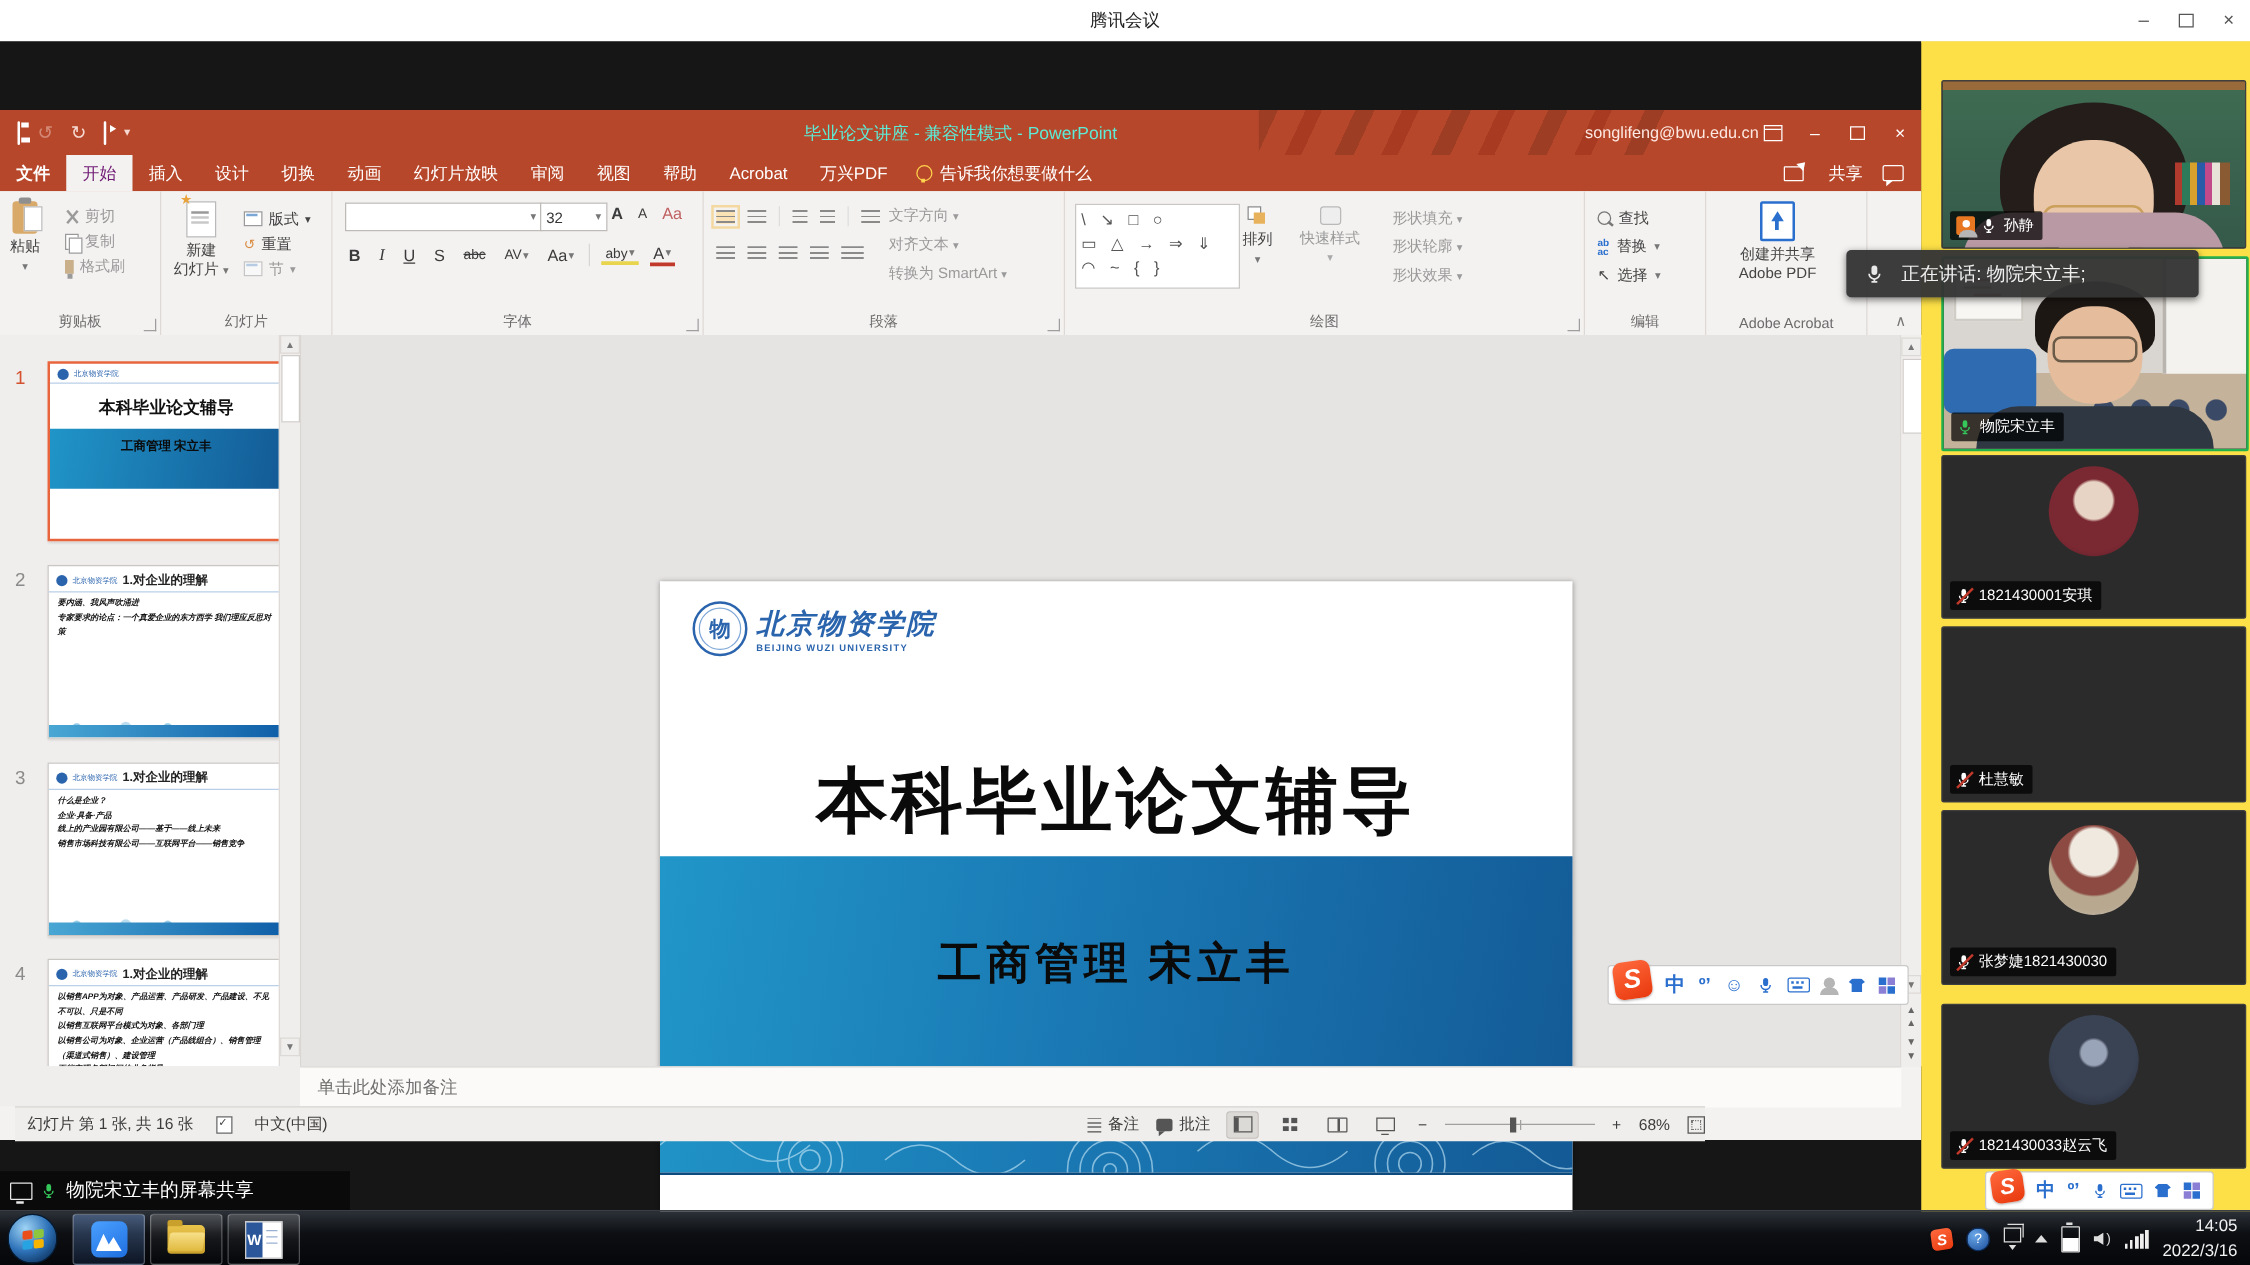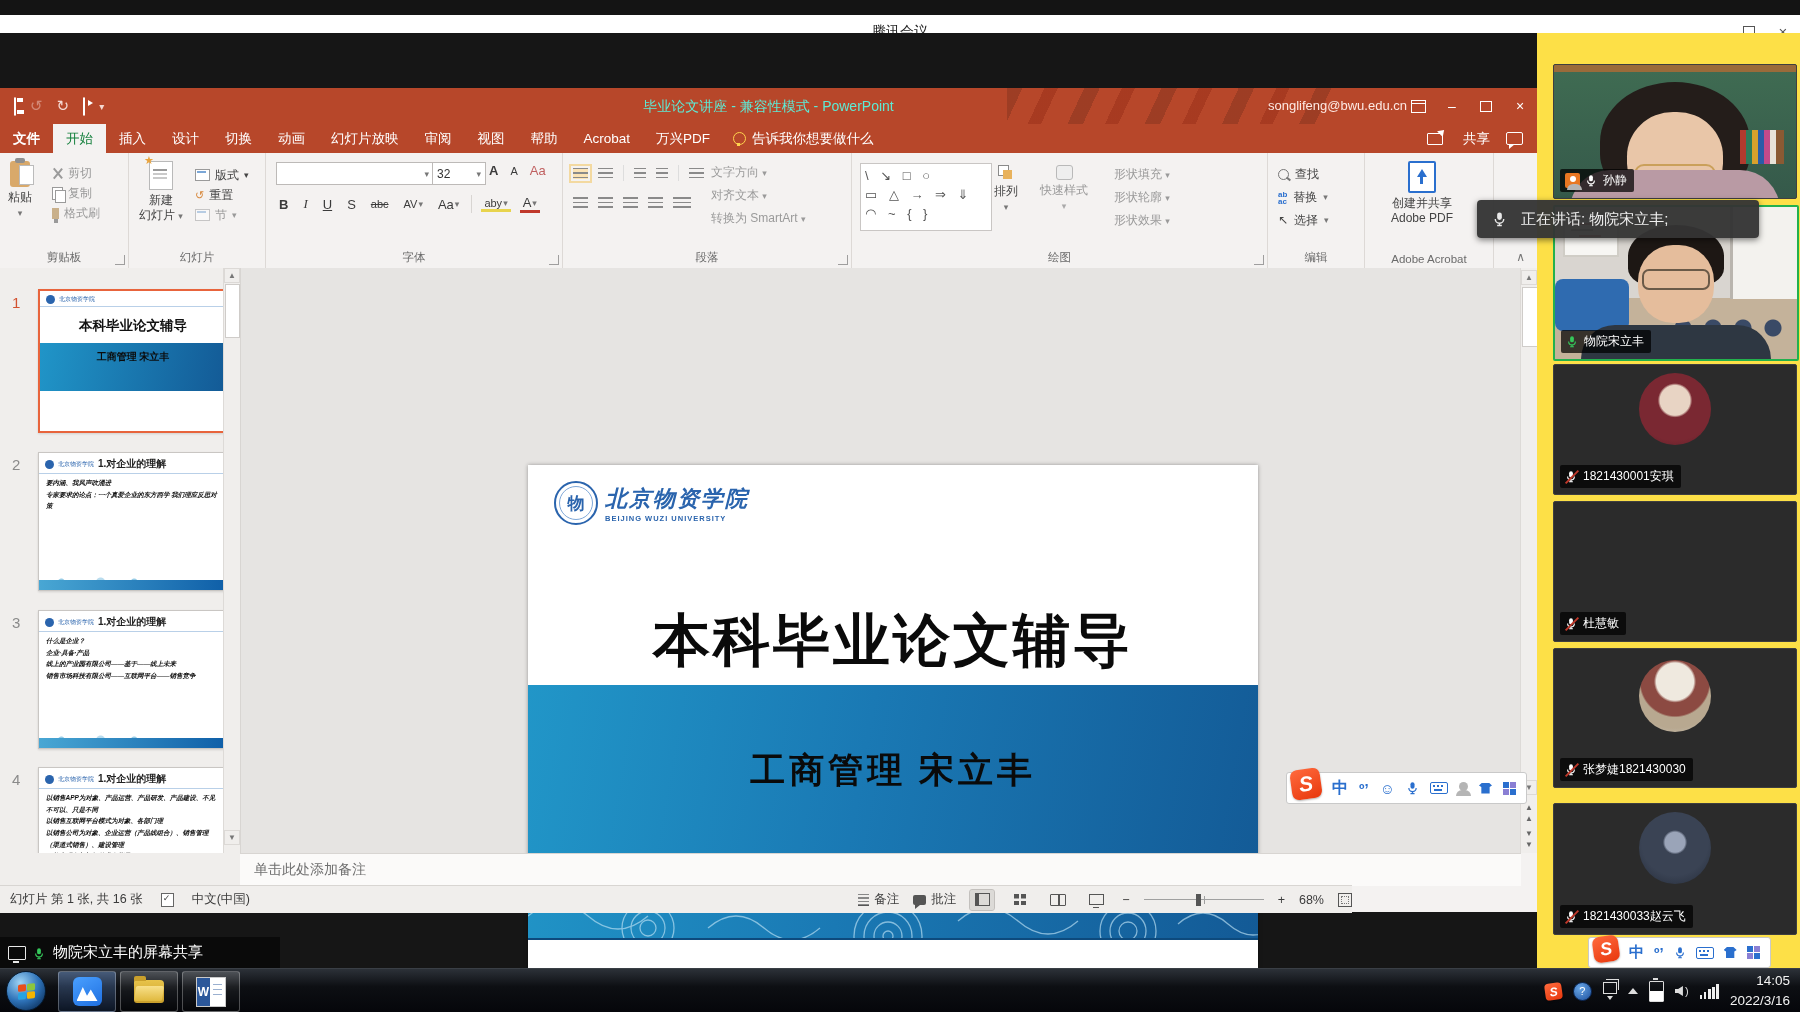--- a/index.html
+++ b/index.html
@@ -1,20 +1,20 @@
 <!DOCTYPE html>
 <html><head>
 <meta charset="utf-8">
 <style>
   html,body{margin:0;padding:0;}
   body{width:1800px;height:1012px;position:relative;overflow:hidden;background:#141414;
        font-family:"Liberation Sans","DejaVu Sans",sans-serif;-webkit-font-smoothing:antialiased;}
   .abs{position:absolute;}
   
-  .meet-bar{left:0;top:15px;width:1800px;height:33px;background:#ffffff;border-bottom:1px solid #e3e3e3;}
+  .meet-bar{left:0;top:0;width:1800px;height:33px;background:#ffffff;border-bottom:1px solid #e3e3e3;}
   .meet-title{left:0;top:0;width:100%;height:33px;line-height:33px;text-align:center;font-size:14px;color:#222;}
   .winbtn{top:0;width:34px;height:33px;display:flex;align-items:center;justify-content:center;color:#555;font-size:15px;cursor:default;}
   .maxbox{width:10px;height:9px;border:1.4px solid #555;}
   
   .stage{left:0;top:33px;width:1537px;height:937px;background:#161616;}
   
   .ppt{left:0;top:88px;width:1537px;height:824px;background:#f4f2f1;}
   .ppt-titlebar{left:0;top:0;width:100%;height:36px;background:#b7472a;}
   .title-art{right:200px;top:0;width:330px;height:36px;
      background:repeating-linear-gradient(115deg,rgba(0,0,0,.14) 0 14px,rgba(0,0,0,0) 14px 34px,rgba(120,20,5,.25) 34px 46px,rgba(0,0,0,0) 46px 70px);}
@@ -27,21 +27,21 @@
   .show-ico:after{content:"";position:absolute;left:4px;top:2px;border-left:5px solid #fff;border-top:3px solid transparent;border-bottom:3px solid transparent;}
   .ppt-title{left:0;top:0;width:100%;height:36px;line-height:36px;text-align:center;color:#5eead4;font-size:14px;}
   .acct{right:130px;top:0;height:36px;line-height:36px;color:#fde8e2;font-size:13px;}
   .ppt-win-ctrl{top:0;height:36px;width:34px;display:flex;align-items:center;justify-content:center;color:#fff;font-size:14px;}
   .ribbon-disp{width:13px;height:11px;border:1.4px solid #fff;position:relative;}
   .ribbon-disp:before{content:"";position:absolute;left:0;top:2px;width:100%;height:1.4px;background:#fff;}
   
   .menubar{left:0;top:36px;width:100%;height:29px;background:#b7472a;display:flex;align-items:stretch;color:#fff;font-size:13.5px;}
   .tab{padding:0 13px;display:flex;align-items:center;cursor:default;}
   .tab.file{font-weight:bold;}
-  .tab.active{background:#f4f2f1;color:#15803d;}
+  .tab.active{background:#f4f2f1;color:#701a75;}
   .tellme{display:flex;align-items:center;gap:6px;padding:0 10px;color:#fff;}
   .bulb{width:11px;height:11px;border:1.4px solid #ffd34d;border-radius:50%;position:relative;}
   .bulb:after{content:"";position:absolute;left:3px;top:10px;width:3px;height:3px;background:#ffd34d;}
   .menu-right{margin-left:auto;display:flex;align-items:center;gap:16px;padding-right:14px;}
   .share-ico{width:14px;height:10px;border:1.4px solid #fff;border-radius:1px;position:relative;}
   .share-ico:after{content:"";position:absolute;right:-4px;top:-5px;border-bottom:6px solid #fff;border-left:4px solid transparent;border-right:4px solid transparent;transform:rotate(45deg);}
   .bubble{width:15px;height:11px;border:1.5px solid #fff;border-radius:2px;position:relative;}
   .bubble:after{content:"";position:absolute;left:2px;bottom:-5px;border-top:5px solid #fff;border-right:6px solid transparent;}
   
   .ribbon{left:0;top:65px;width:100%;height:115px;background:#f4f2f1;border-bottom:1px solid #d2d0ce;display:flex;}
@@ -112,21 +112,21 @@
   .logo-cn{font-size:22px;color:#2a64ad;font-weight:bold;font-style:italic;font-family:"Liberation Serif","DejaVu Serif",serif;letter-spacing:2px;}
   .logo-en{font-size:7.5px;color:#2a64ad;font-weight:bold;letter-spacing:1px;}
   .slide-title{position:absolute;left:0;top:138px;width:100%;text-align:center;font-size:57px;font-weight:bold;color:#0a0a0a;font-family:"Liberation Serif","DejaVu Serif",serif;letter-spacing:3px;}
   .band{position:absolute;left:0;top:220px;width:100%;height:253px;background:linear-gradient(100deg,#2196c8 0%,#1a79b4 45%,#135a96 100%);border-bottom:2px solid #0d4a7d;overflow:hidden;}
   .band-sub{position:absolute;left:0;top:62px;width:100%;text-align:center;font-size:35px;font-weight:bold;color:#0a0a0a;font-family:"Liberation Serif","DejaVu Serif",serif;letter-spacing:4px;}
   .waves{position:absolute;left:0;bottom:-8px;width:100%;height:110px;opacity:.65;}
   
   .notesbar{left:240px;top:765px;width:1281px;height:32px;background:#fbfaf9;border-top:1px solid #d8d5d2;display:flex;align-items:center;}
   .notes-ph{margin-left:14px;font-size:14px;color:#6f6f6f;}
   .notes-thumbzone{left:0;top:765px;width:240px;height:32px;background:#f0eeec;border-top:0;}
-  .statusbar{left:0;top:797px;width:1352px;height:27px;background:#f0eeec;border-top:1px solid #d8d5d2;display:flex;align-items:center;font-size:12.5px;color:#3c3c3c;}
+  .statusbar{left:12px;top:797px;width:1352px;height:27px;background:#f0eeec;border-top:1px solid #d8d5d2;display:flex;align-items:center;font-size:12.5px;color:#3c3c3c;}
   .sb-left{display:flex;align-items:center;gap:18px;padding-left:10px;}
   .spell{width:11px;height:12px;border:1.3px solid #666;position:relative;background:#fff;}
   .spell:after{content:"✓";position:absolute;left:1px;top:-1px;font-size:9px;color:#444;}
   .sb-right{margin-left:auto;display:flex;align-items:center;gap:14px;}
   .sb-item{display:flex;align-items:center;gap:5px;}
   .note-ico{width:11px;height:11px;border-bottom:1.4px solid #555;background:repeating-linear-gradient(to bottom,#888 0 1.3px,transparent 1.3px 3.5px);}
   .cmt-ico{width:13px;height:10px;background:#555;border-radius:2px;position:relative;}
   .cmt-ico:after{content:"";position:absolute;left:2px;bottom:-4px;border-top:4px solid #555;border-right:5px solid transparent;}
   .view-ico{width:24px;height:20px;display:grid;place-items:center;border-radius:2px;}
   .view-ico.sel{background:#dcdad7;outline:1px solid #c3c0bd;}

